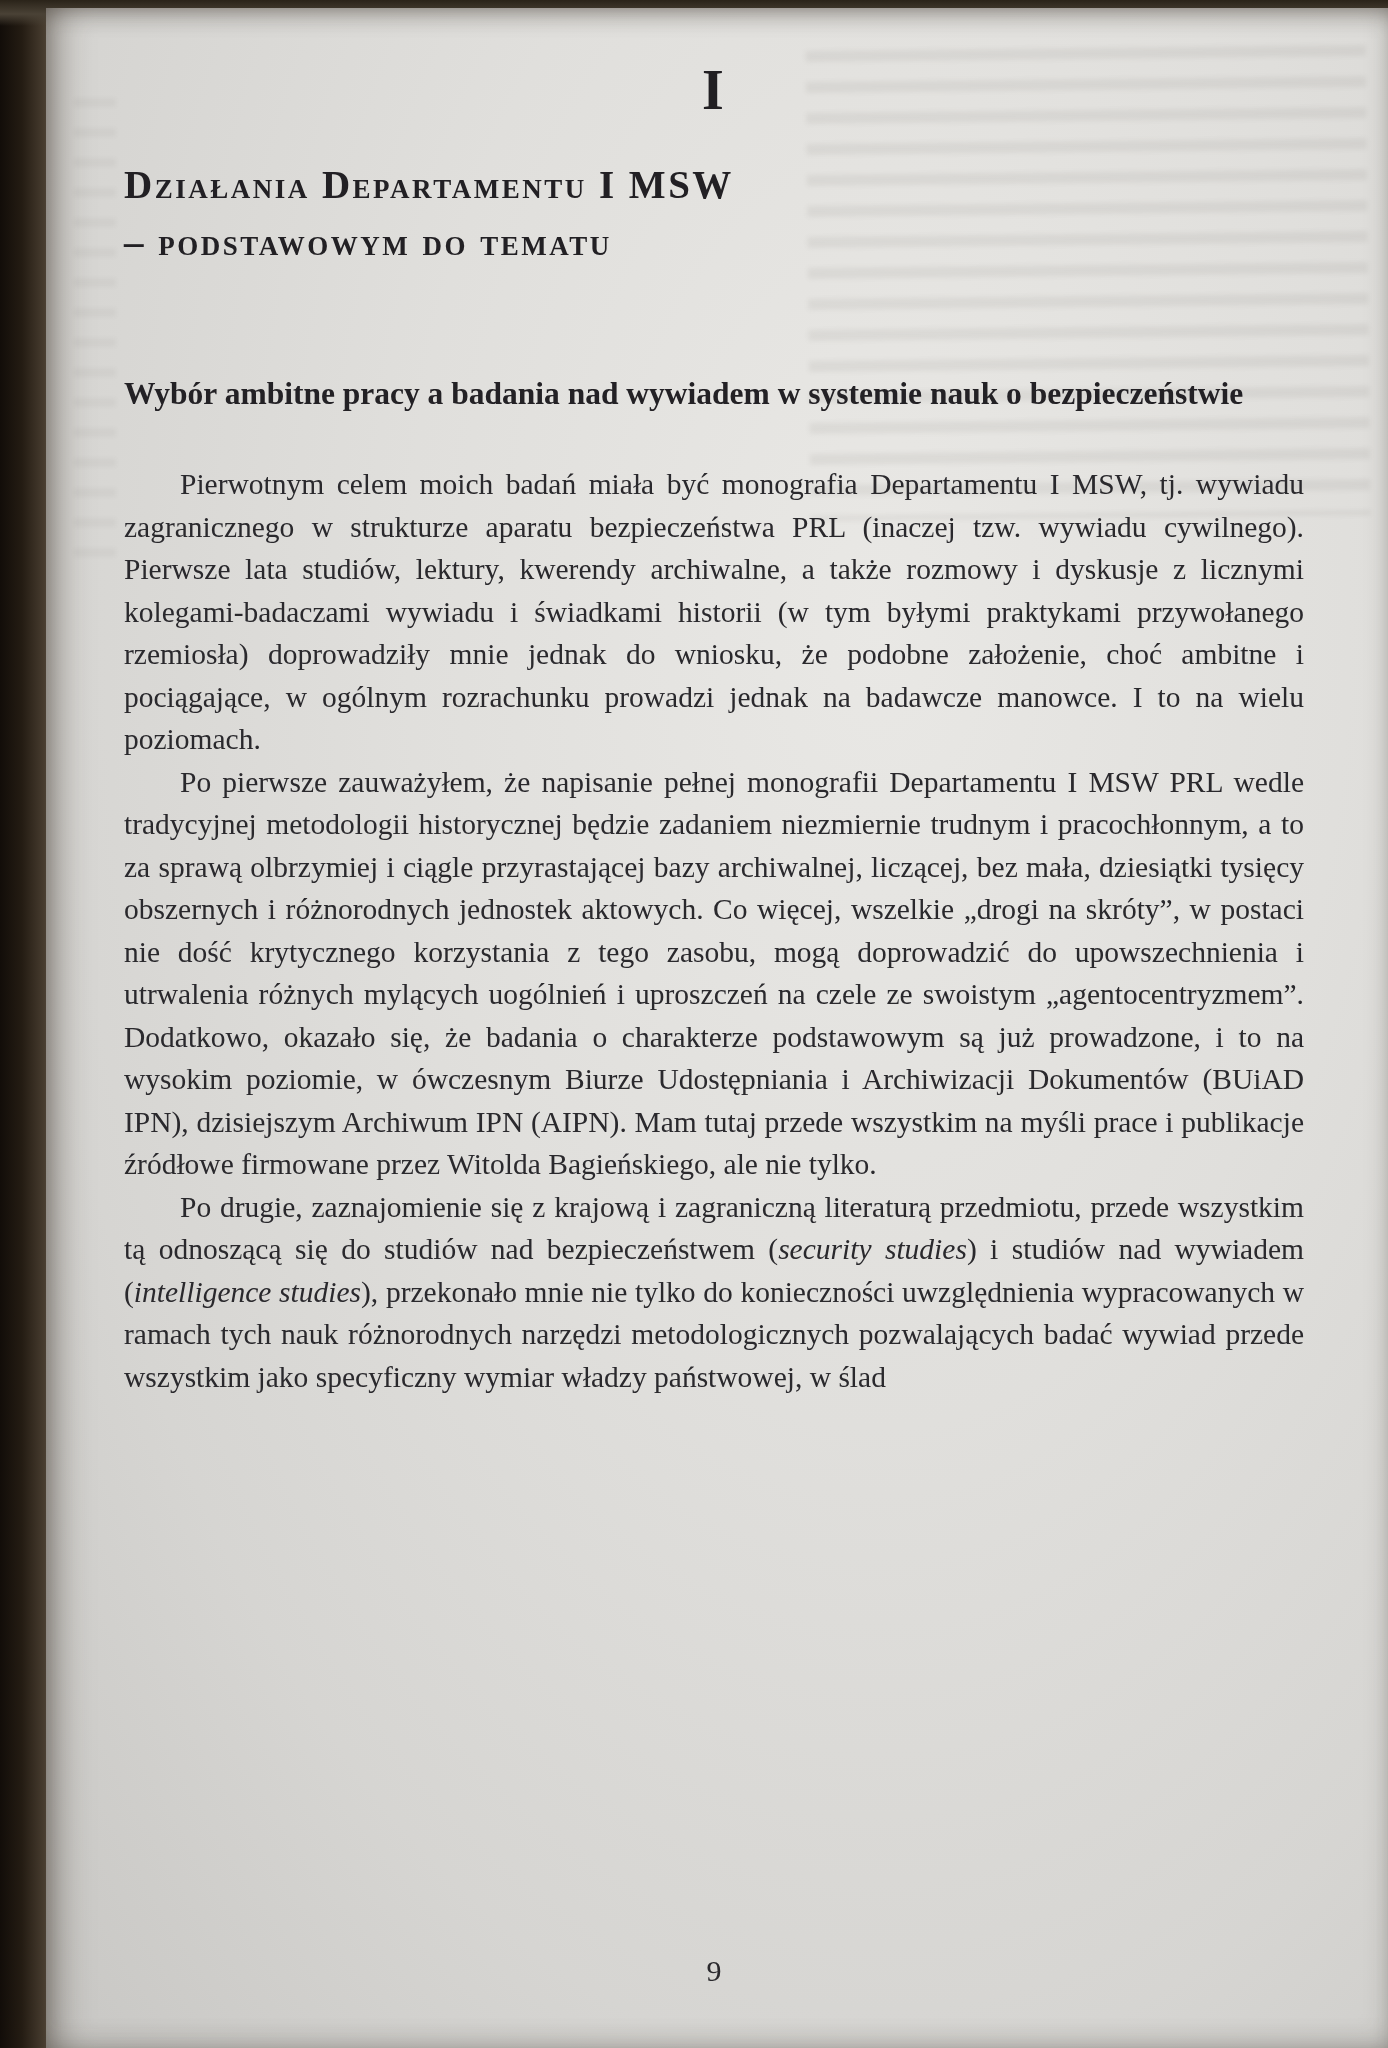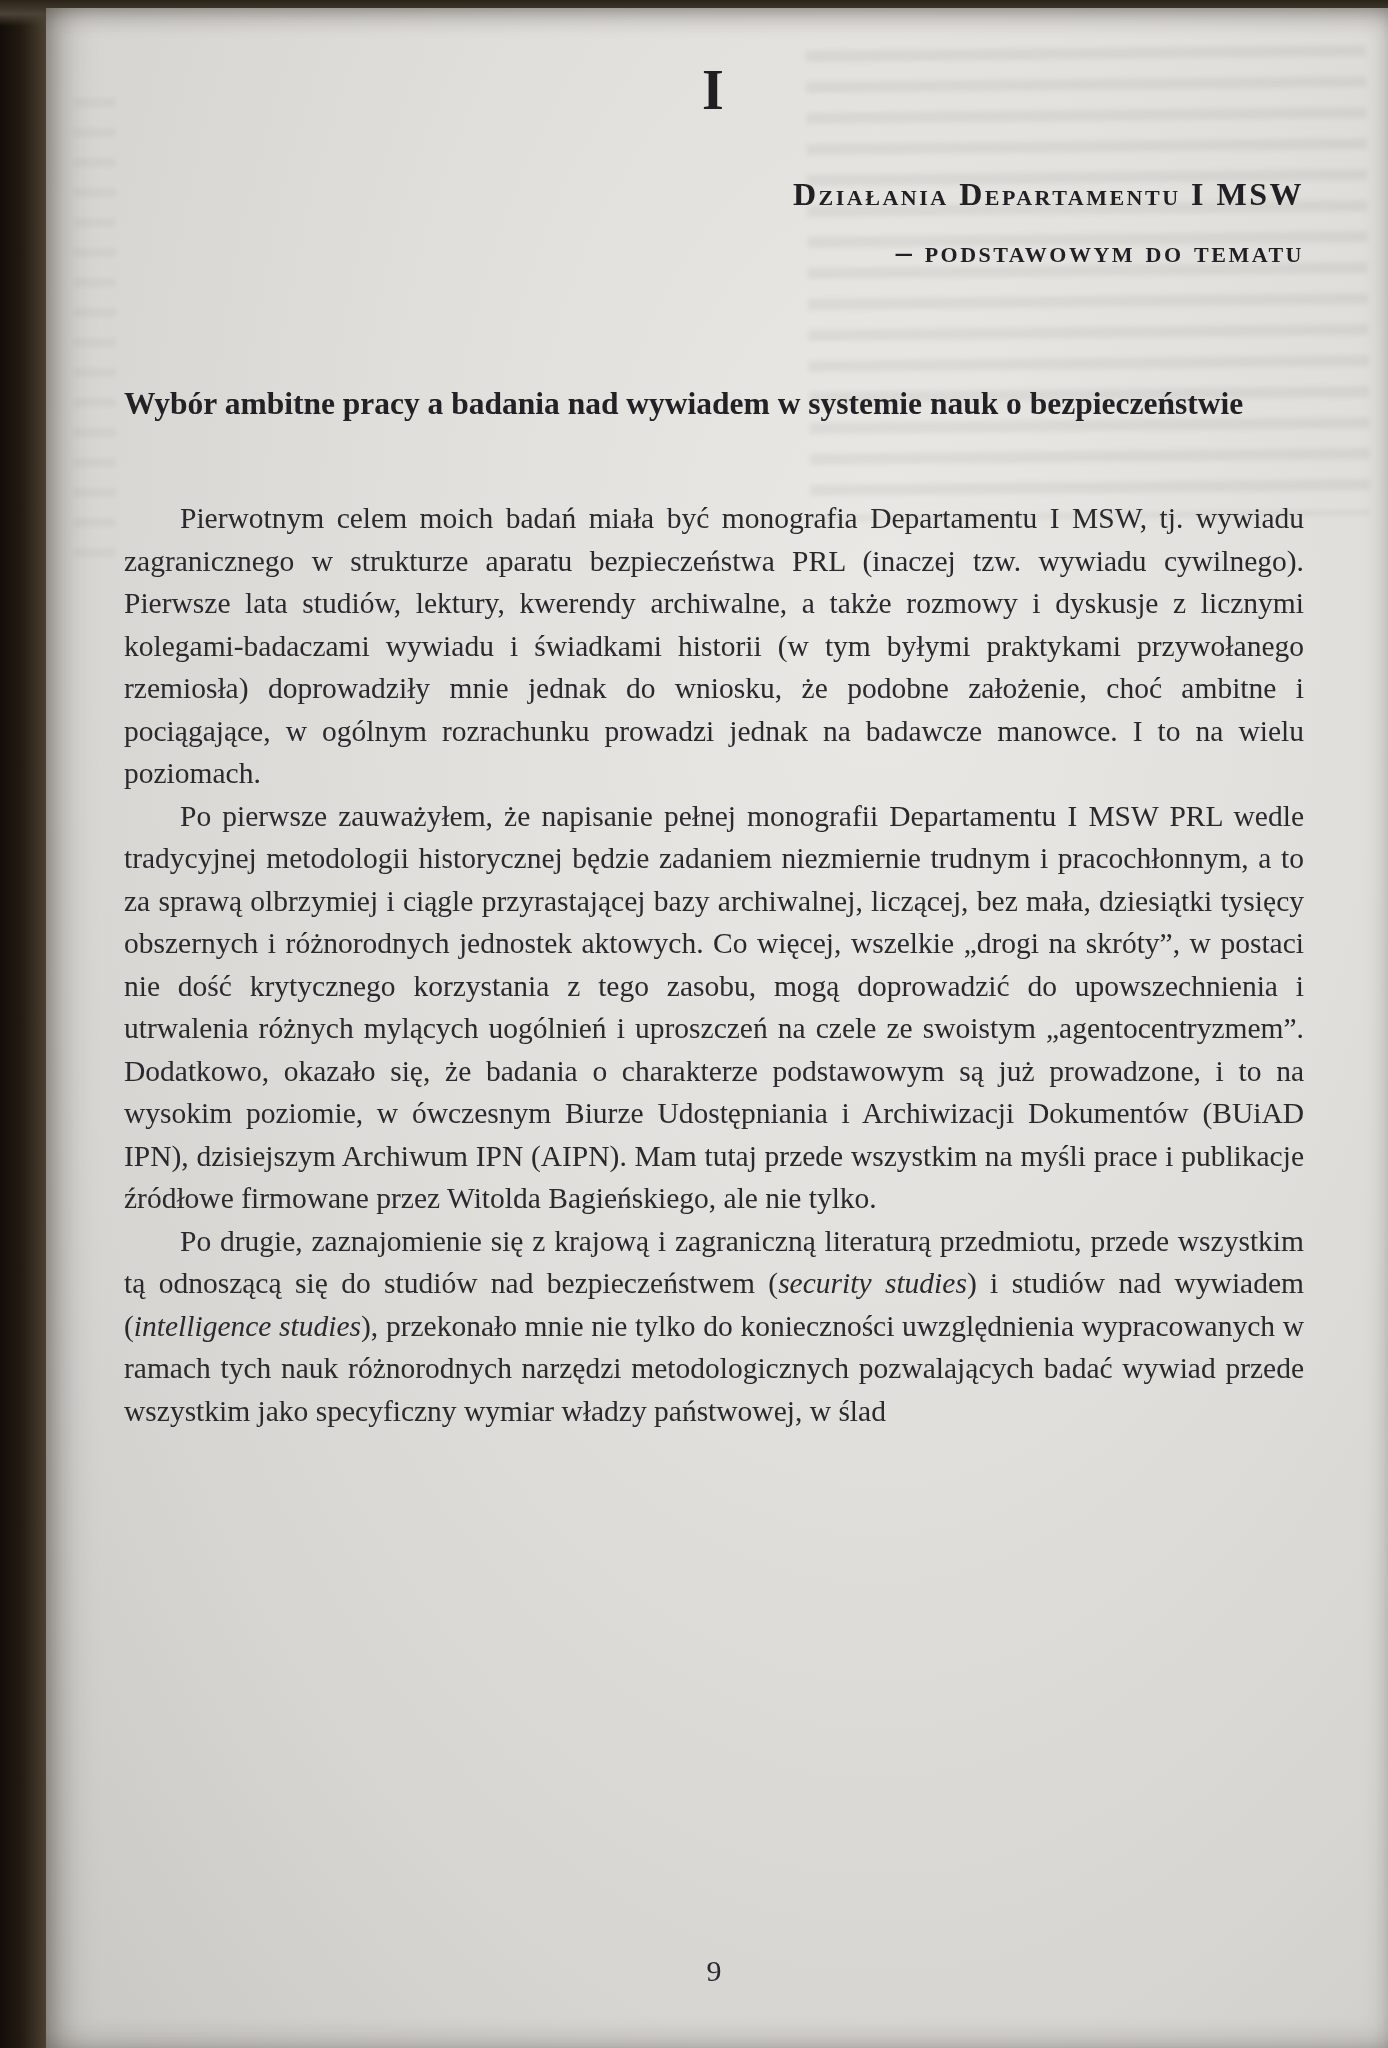--- a/index.html
+++ b/index.html
@@ -52,37 +52,37 @@
     color:#27262a;
   }
   .chapter-number {
     padding-top:50px;
     text-align:center;
     font-size:56px; font-weight:700;
     letter-spacing:2px;
     color:#211f22;
   }
   .chapter-title {
-    margin-top:44px;
-    text-align:right;
+    margin-top:34px;
+    text-align:left;
     font-variant:small-caps;
     font-weight:600;
-    font-size:32px;
+    font-size:39px;
     line-height:57px;
     letter-spacing:2.5px;
     color:#222024;
   }
   .section-heading {
     margin-top:102px;
     font-weight:700;
     font-size:31.5px;
     line-height:43px;
     color:#232125;
   }
-  .body-text { margin-top:72px; }
+  .body-text { margin-top:48px; }
   .body-par {
     text-align:justify;
     text-indent:56px;
     font-size:29.5px;
     line-height:42.5px;
     color:#2a292d;
     hyphens:auto; -webkit-hyphens:auto;
   }
   .body-par em { font-style:italic; }
   .page-number {

